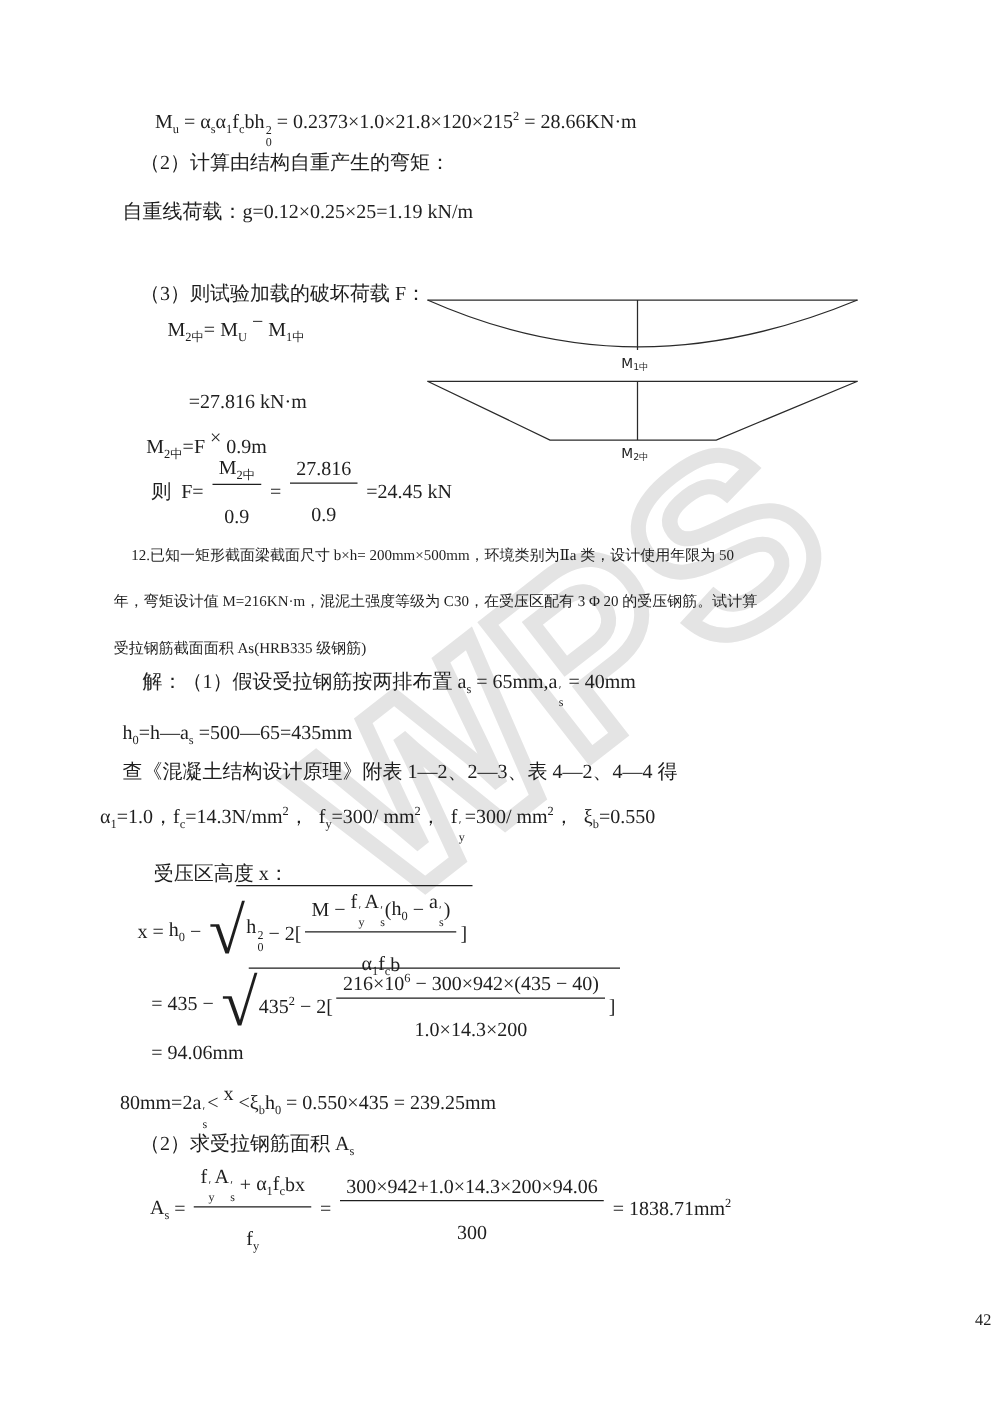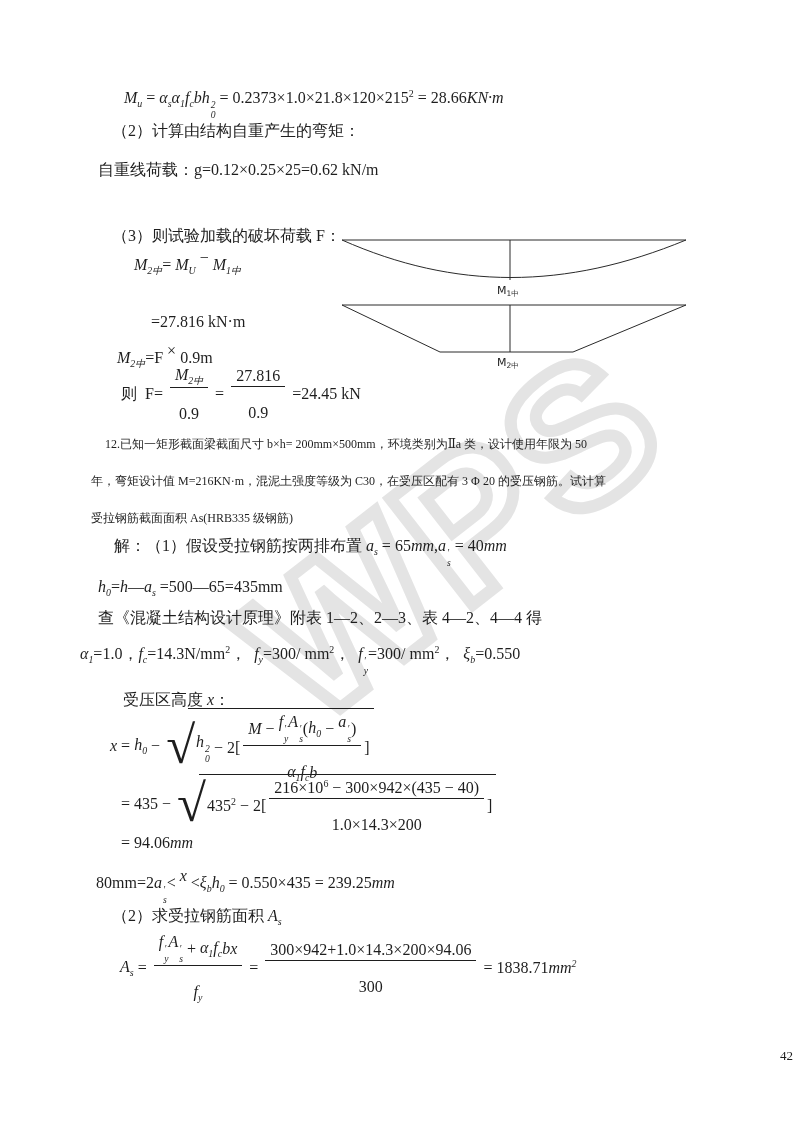--- a/index.html
+++ b/index.html
@@ -1,21 +1,21 @@
 <!DOCTYPE html>
 <html><head>
 <meta charset="utf-8">
 <style>
   html,body{margin:0;padding:0;background:#fff;}
   .page{position:relative;width:793px;height:1122px;background:#ffffff;overflow:hidden;
         font-family:"Liberation Serif","DejaVu Serif",serif;color:#1e1e1e;}
   .line{position:absolute;white-space:nowrap;font-size:16px;line-height:1.3;}
   .vc{display:flex;align-items:center;}
   .tk{white-space:pre;}
-  .it{font-style:italic;}
+  .it{}
   sup,sub{font-size:0.62em;line-height:1;}
   .raised{vertical-align:0.45em;}
   .stack{display:inline-flex;flex-direction:column;align-items:flex-start;
          font-size:0.6em;line-height:1.05;vertical-align:-0.5em;margin-left:1px;}
   .frac{display:inline-flex;flex-direction:column;align-items:center;vertical-align:middle;
         margin:0 3px;line-height:1.2;}
   .num{border-bottom:1.3px solid #1e1e1e;padding:0 5px 1px;display:inline-flex;align-items:center;}
   .den{padding-top:16px;display:inline-flex;align-items:center;}
   .sqrt{display:inline-flex;align-items:stretch;margin-left:2px;}
   .rad{font-size:3.3em;line-height:0.9;align-self:center;margin-right:-7px;font-style:normal;}
@@ -53,21 +53,21 @@
 <body>
 
 <div class="page">
 
   <svg id="wm" width="793" height="1122">
     <text x="458" y="600" font-size="195" font-weight="bold" text-anchor="middle" font-family="Liberation Sans, DejaVu Sans, sans-serif" letter-spacing="6" fill="none" stroke="#e4e4e4" stroke-width="12" transform="rotate(-38 458 540)">WPS</text>
   </svg>
 
   <div class="line" id="l-mu"><span class="tk it">M<sub>u</sub></span><span class="tk"> = </span><span class="tk it">α<sub>s</sub></span><span class="tk it">α<sub>1</sub></span><span class="tk it">f<sub>c</sub></span><span class="tk it">bh<span class="stack"><span class="">2</span><span class="">0</span></span></span><span class="tk"> = 0.2373×1.0×21.8×120×215<sup>2</sup></span><span class="tk"> = 28.66</span><span class="tk it">KN·m</span></div>
   <div class="line" id="l-sec2">（2）计算由结构自重产生的弯矩：</div>
-  <div class="line" id="l-selfweight">自重线荷载：g=0.12×0.25×25=0.62 kN/m</div>
+  <div class="line" id="l-selfweight">自重线荷载：g=0.12×0.25×25=1.19 kN/m</div>
   <div class="line" id="l-sec3">（3）则试验加载的破坏荷载 F：</div>
   <div class="line" id="l-m2eq"><span class="tk it">M<sub>2中</sub></span><span class="tk">= </span><span class="tk it">M<sub>U</sub></span><span class="tk raised"> − </span><span class="tk it">M<sub>1中</sub></span></div>
   <div class="line" id="l-m2v2"><span class="tk">=27.816 kN·m</span></div>
   <div class="line" id="l-m2f"><span class="tk it">M<sub>2中</sub></span><span class="tk">=F</span><span class="tk raised"> × </span><span class="tk">0.9m</span></div>
   <div class="line vc" id="l-f">
       <span class="tk">则  F= </span>
       <span class="frac">
         <span class="num">
           <span class="tk it">M<sub>2中</sub></span>
         </span>

